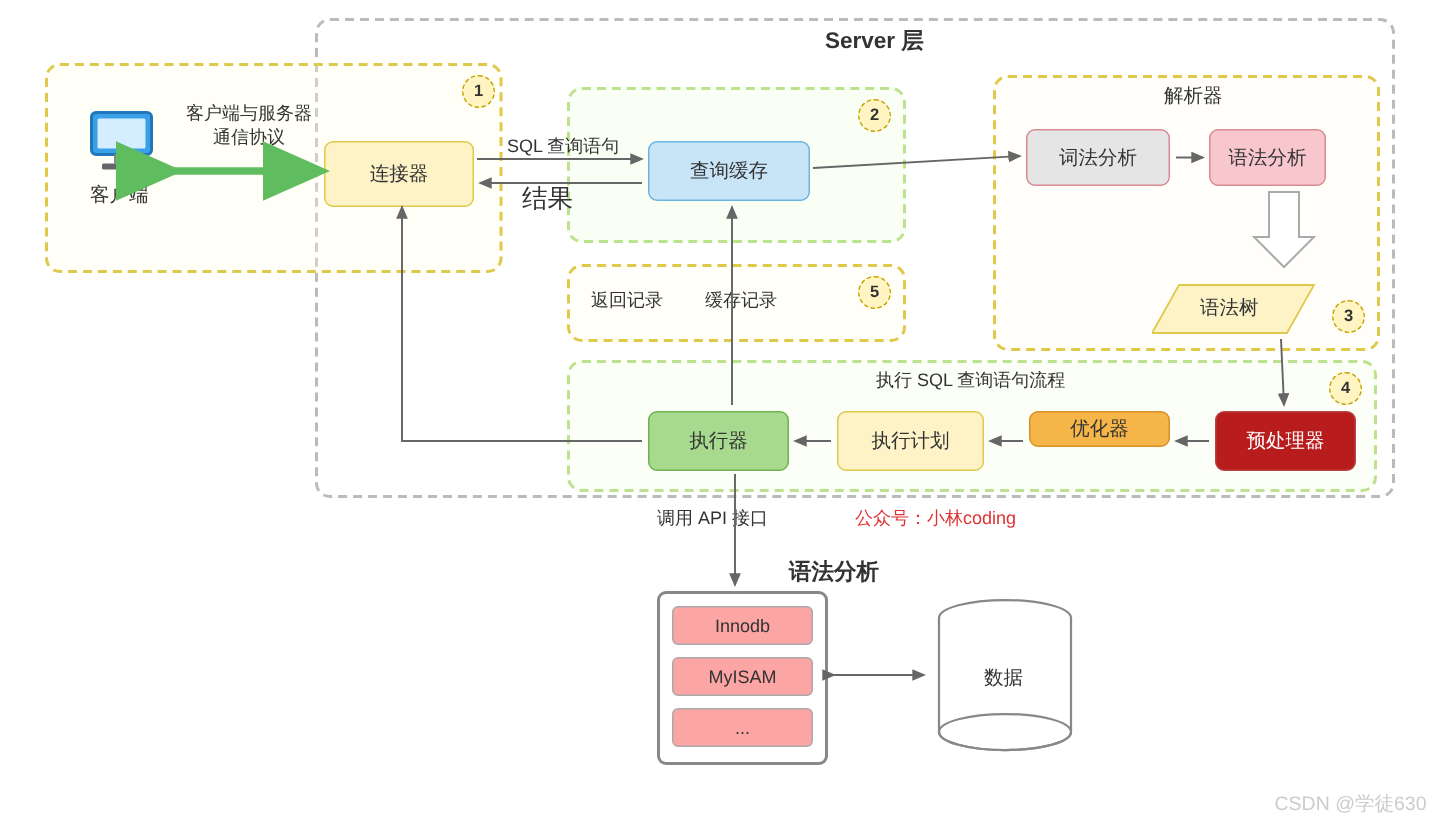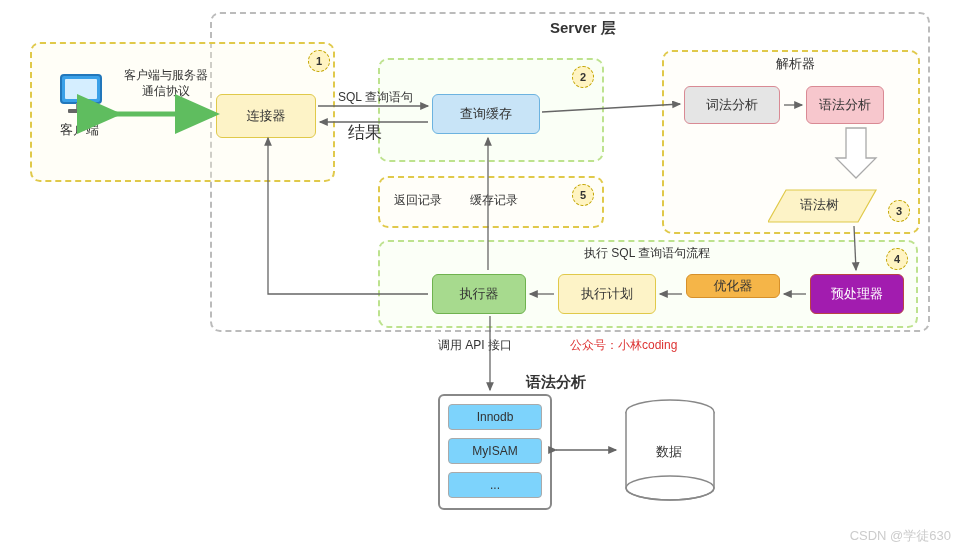--- a/index.html
+++ b/index.html
@@ -3,21 +3,21 @@
 <meta charset="utf-8">
 <style>
   * { box-sizing: border-box; }
   body { margin: 0; font-family: Arial, "Microsoft YaHei", sans-serif; font-size: 13px; color: #333; background: #fff; }
   .canvas { position: relative; width: 963px; height: 553px; }
   .box { position: absolute; display: flex; align-items: center; justify-content: center; text-align: center; border: 1px solid #666; border-radius: 6px; padding: 4px; }
   .label { position: absolute; text-align: center; line-height: 1.3; }
   .dashed-group { position: absolute; border: 2px dashed; border-radius: 10px; }
   .numcircle { position: absolute; width: 22px; height: 22px; border-radius: 50%; background: #fff4c2; border: 1px dashed #c2a400; display: flex; align-items: center; justify-content: center; font-size: 11px; font-weight: bold; }
   svg.overlay { position: absolute; top: 0; left: 0; pointer-events: none; }
-  .engine-sub { position: absolute; border: 1px solid #aaa; border-radius: 4px; display: flex; align-items: center; justify-content: center; font-size: 12px; background: #7dd3fc; }
+  .engine-sub { position: absolute; border: 1px solid #aaa; border-radius: 4px; display: flex; align-items: center; justify-content: center; font-size: 12px; background: #fca5a5; }
   .watermark { position: absolute; color: #ccc; font-size: 13px; }
 </style>
 </head>
 <body>
 
 <div class="canvas">
 
   <div class="dashed-group" style="left:210px; top:12px; width:720px; height:320px; border-color:#bbb;"></div>
   <div class="label" style="left:550px; top:18px; font-size:15px; font-weight:bold;">Server 层</div>
 
@@ -87,21 +87,21 @@
   </div>
 
   <div class="box" style="left:558px; top:274px; width:98px; height:40px; background:#fdf3c7; border-color:#e0c94a;">
     <span>执行计划</span>
   </div>
 
   <div class="box" style="left:686px; top:274px; width:94px; height:24px; background:#f5b548; border-color:#d6902a;">
     <span>优化器</span>
   </div>
 
-  <div class="box" style="left:810px; top:274px; width:94px; height:40px; background:#a21caf; border-color:#b84444; color:#fff;">
+  <div class="box" style="left:810px; top:274px; width:94px; height:40px; background:#b91c1c; border-color:#b84444; color:#fff;">
     <span>预处理器</span>
   </div>
 
   <div class="label" style="left:338px; top:90px; font-size:12px;">SQL 查询语句</div>
   <div class="label" style="left:348px; top:122px; font-size:17px;">结果</div>
   <div class="label" style="left:438px; top:338px; font-size:12px;">调用 API 接口</div>
   <div class="label" style="left:570px; top:338px; font-size:12px; color:#d33;">公众号：小林coding</div>
 
   <div class="label" style="left:526px; top:372px; font-weight:bold; font-size:15px;">语法分析</div>
 

